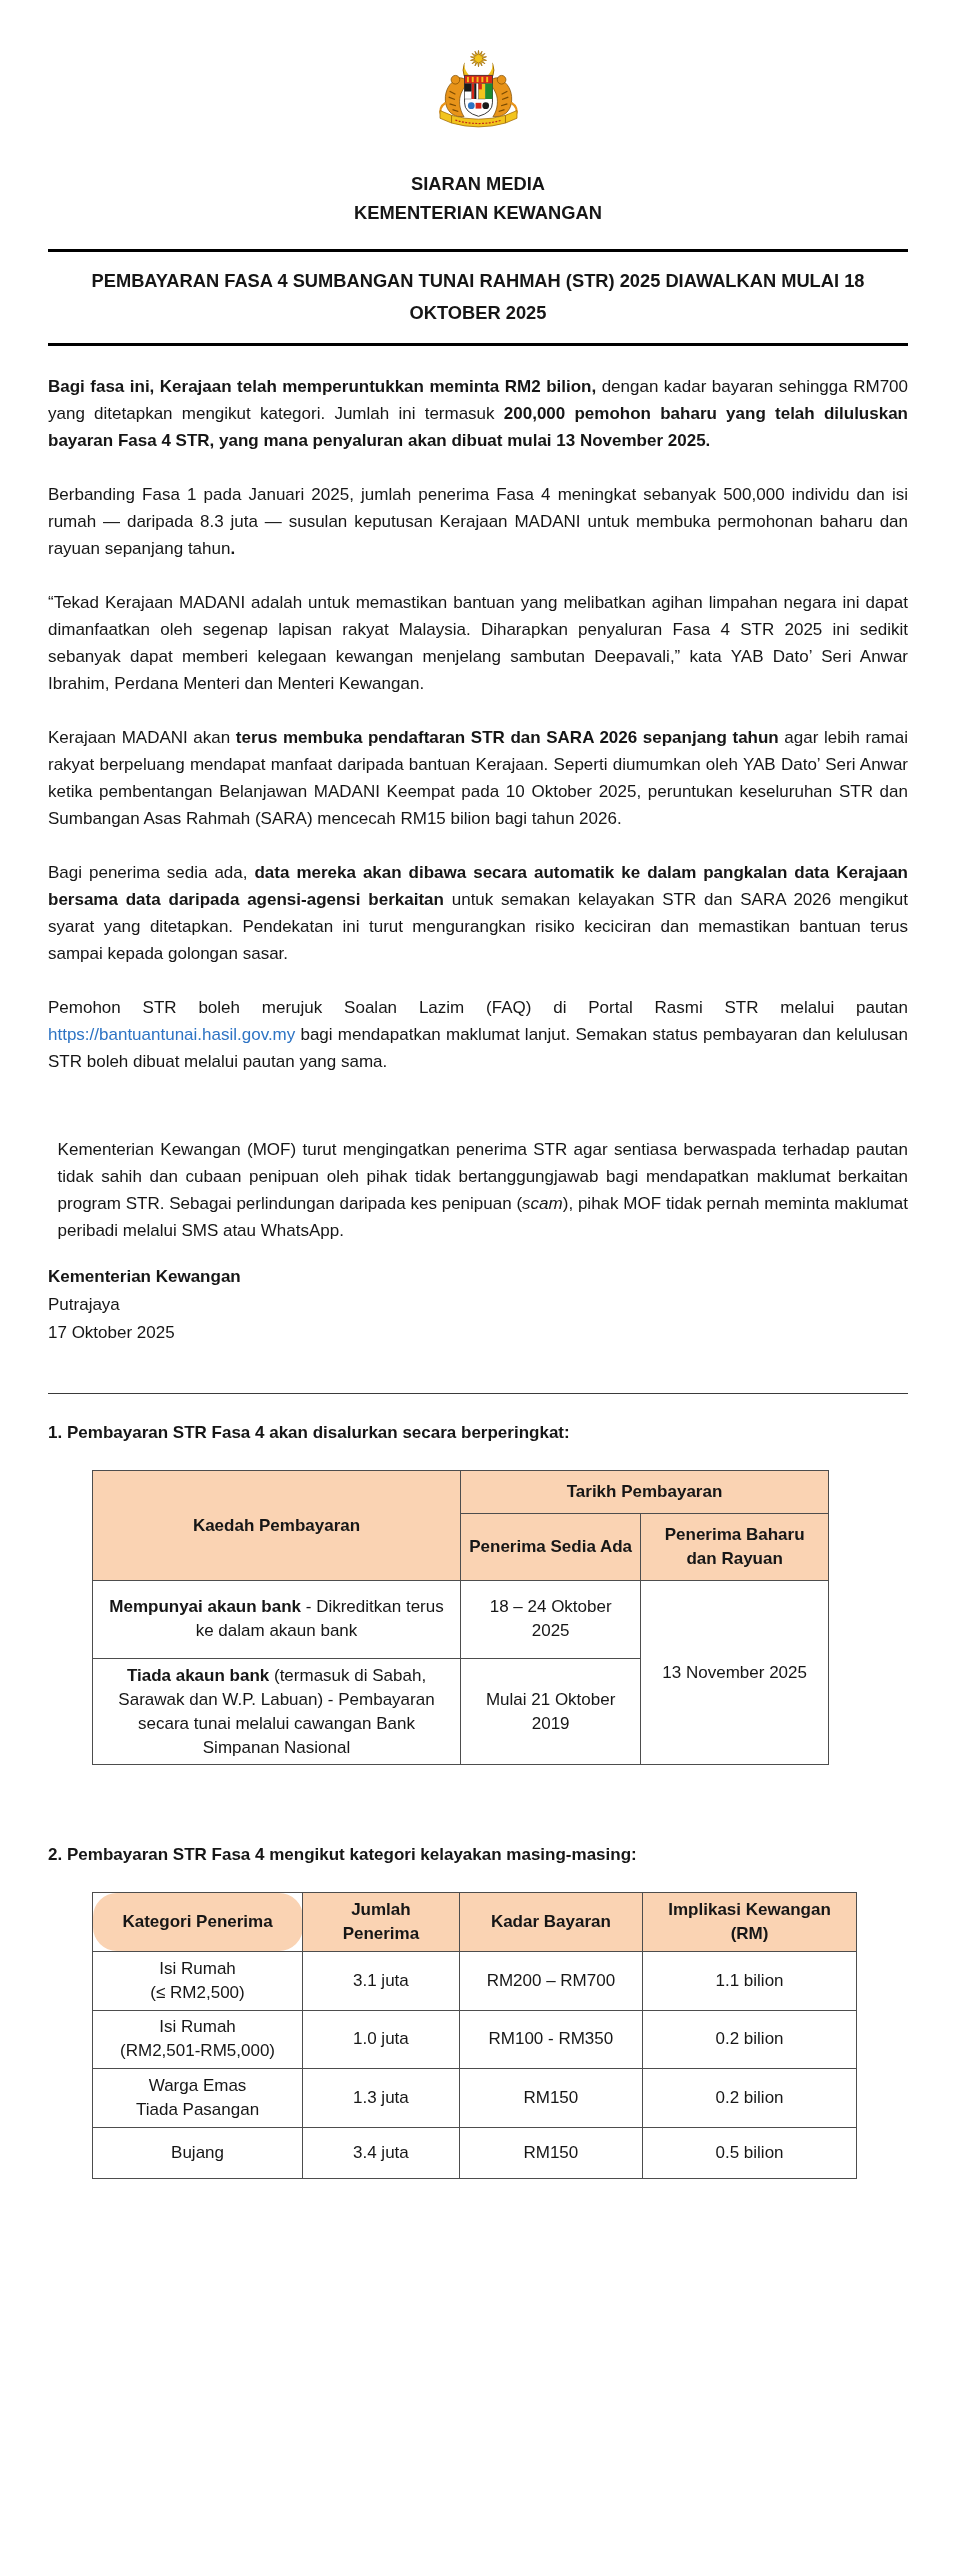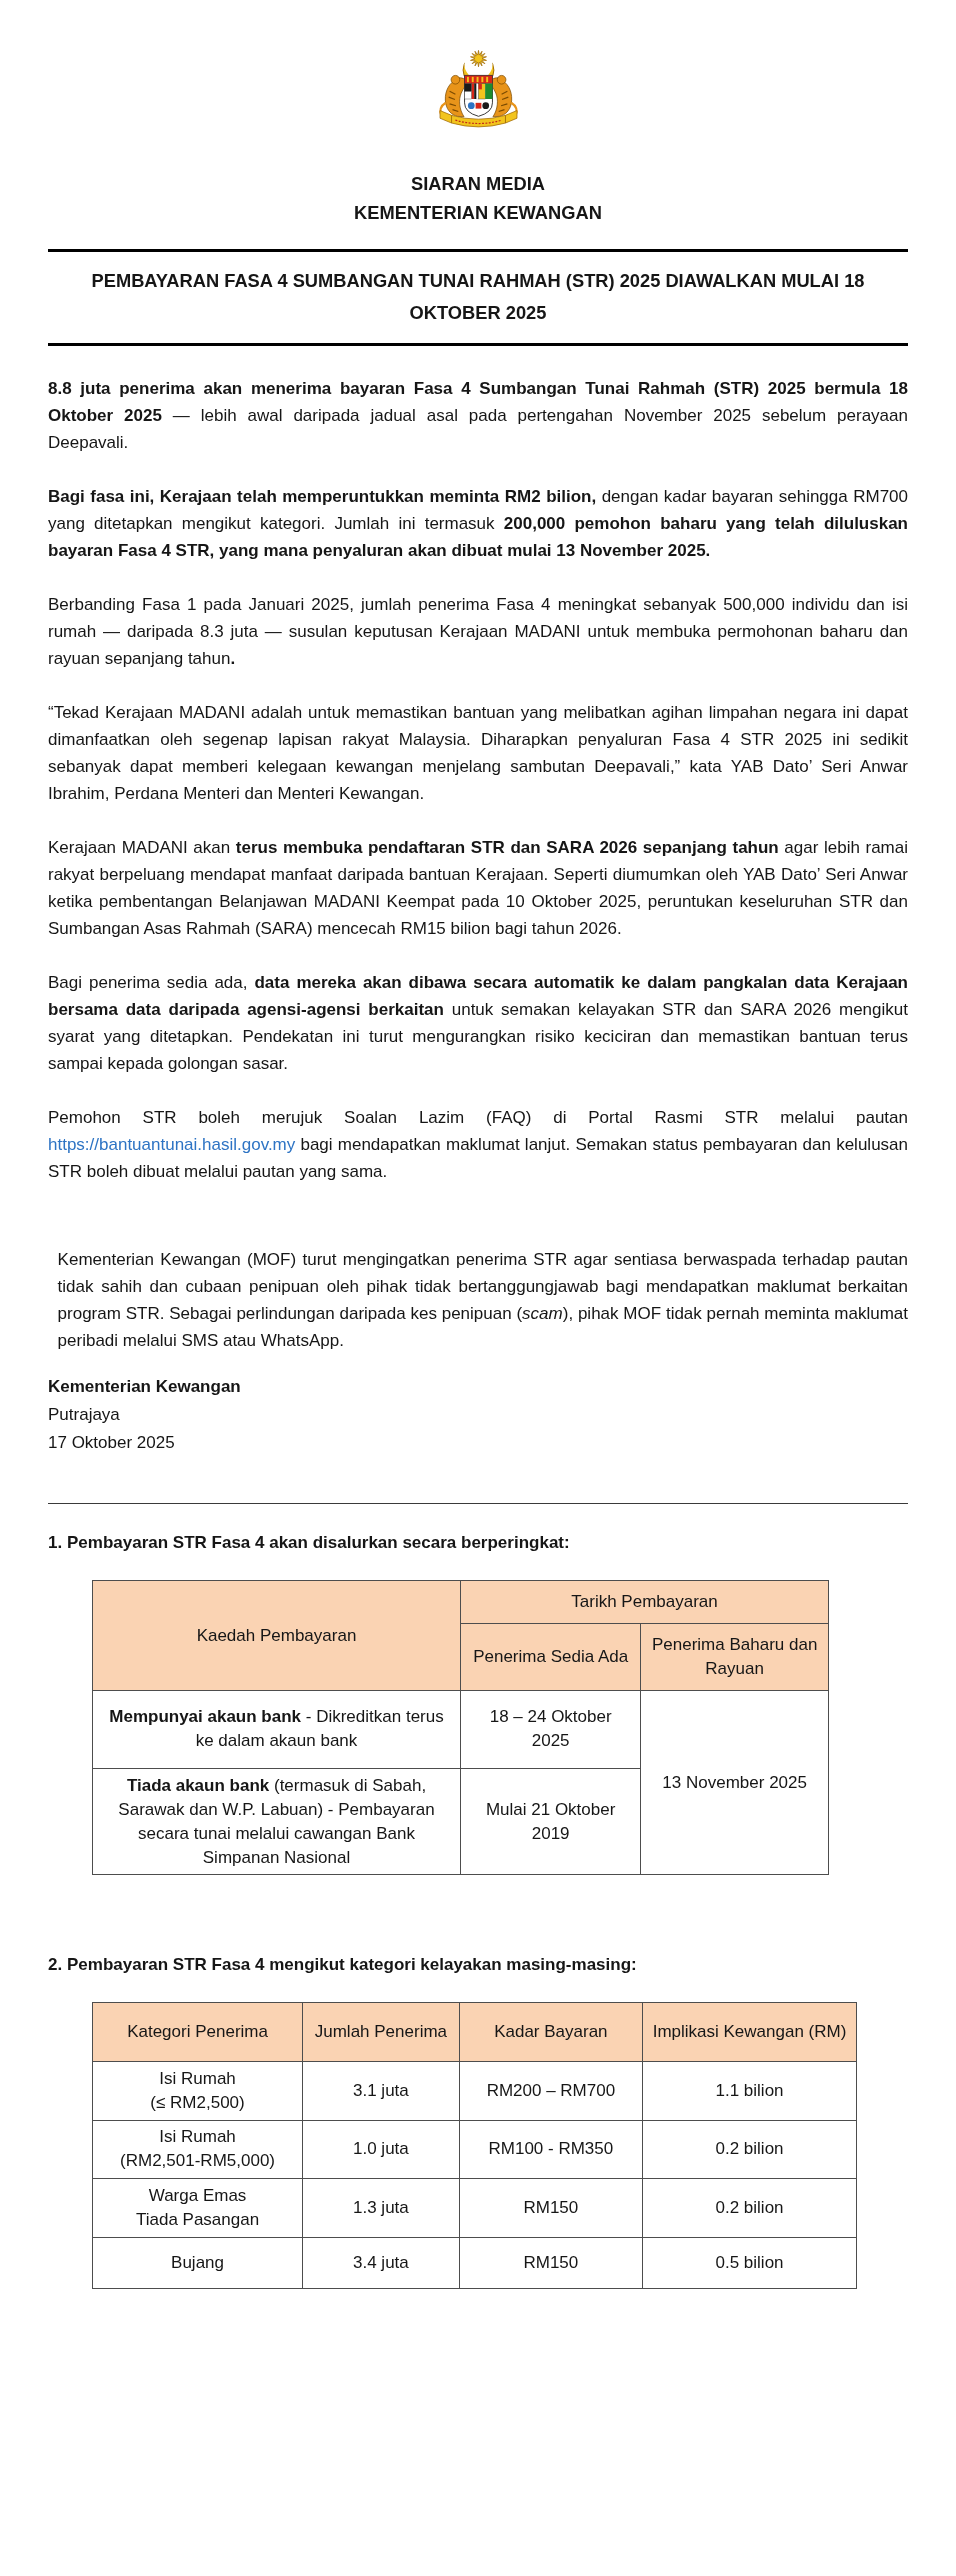--- a/index.html
+++ b/index.html
@@ -25,31 +25,31 @@
   .signature .org{font-weight:bold;}
   .section-divider{border:none;border-top:1.6px solid #3a3a3a;margin:46px 0 0 0;}
   .lampiran-h{margin-top:32px;font-size:17px;font-weight:bold;}
   .lampiran-h span{text-decoration:underline;}
   .list-head{margin-top:29px;font-size:17px;font-weight:bold;}
   .list-head .num{text-decoration:none;margin-right:4.8px;}
   .list-head .txt{}
   .list-head.second{margin-top:80px;}
   table{border-collapse:collapse;margin:27px 0 0 44px;border:1.6px solid #4d4d4d;}
   th,td{border:0.8px solid #4d4d4d;font-size:17px;line-height:24px;text-align:center;vertical-align:middle;padding:4.8px 8px;}
-  th{background:var(--table-header-bg,#FAD3B3);font-weight:normal;margin-top:14px;}
+  th{background:var(--table-header-bg,#FAD3B3);font-weight:bold;margin-top:14px;}
   .t1{width:737px;}
   .t1 .c1{width:50%;}
   .t1 .c2{width:24.5%;}
   .t1 .c3{width:25.5%;}
   .t1 .hrow1 th{height:32px;}
   .t1 .hrow2 th{height:57px;}
   .t1 .r1 td{height:67px;}
   .t1 .r2 td{height:96px;text-align:center;}
   .t2{width:765px;}
-  .t2 .c1{width:27.5%;}
+  .t2 .c1{width:27.5%;border-radius:24px;}
   .t2 .c2{width:20.5%;}
   .t2 .c3{width:24%;}
   .t2 .c4{width:28%;}
   .t2 th{height:48px;}
   .t2 td{height:41px;}
   .t2 tr.two-line td{height:45px;}
   .t2 .total td{font-weight:bold;}
   .pre{white-space:pre-line;}
   .bottom-spacer{height:56px;}
 </style>
@@ -116,21 +116,20 @@
     <div>SIARAN MEDIA</div>
     <div>KEMENTERIAN KEWANGAN</div>
   </div>
 
   <hr class="rule-thick">
 
   <div class="doc-title">PEMBAYARAN FASA 4 SUMBANGAN TUNAI RAHMAH (STR) 2025 DIAWALKAN MULAI 18 OKTOBER 2025</div>
 
   <hr class="rule-thick under-title">
 
-  <p class="body first"><span class="b">8.8 juta penerima akan menerima bayaran Fasa 4 Sumbangan Tunai Rahmah (STR) 2025 bermula 18 Oktober 2025</span><span> — lebih awal daripada jadual asal pada pertengahan November 2025 sebelum perayaan Deepavali.</span></p>
   <p class="body"><span class="b">Bagi fasa ini, Kerajaan telah memperuntukkan meminta RM2 bilion,</span><span> dengan kadar bayaran sehingga RM700 yang ditetapkan mengikut kategori. Jumlah ini termasuk </span><span class="b">200,000 pemohon baharu yang telah diluluskan bayaran Fasa 4 STR, yang mana penyaluran akan dibuat mulai 13 November 2025.</span></p>
   <p class="body"><span>Berbanding Fasa 1 pada Januari 2025, jumlah penerima Fasa 4 meningkat sebanyak 500,000 individu dan isi rumah — daripada 8.3 juta — susulan keputusan Kerajaan MADANI untuk membuka permohonan baharu dan rayuan sepanjang tahun</span><span class="b">.</span></p>
   <p class="body"><span>“Tekad Kerajaan MADANI adalah untuk memastikan bantuan yang melibatkan agihan limpahan negara ini dapat dimanfaatkan oleh segenap lapisan rakyat Malaysia. Diharapkan penyaluran Fasa 4 STR 2025 ini sedikit sebanyak dapat memberi kelegaan kewangan menjelang sambutan Deepavali,” kata YAB Dato’ Seri Anwar Ibrahim, Perdana Menteri dan Menteri Kewangan.</span></p>
   <p class="body"><span>Kerajaan MADANI akan </span><span class="b">terus membuka pendaftaran STR dan SARA 2026 sepanjang tahun</span><span> agar lebih ramai rakyat berpeluang mendapat manfaat daripada bantuan Kerajaan. Seperti diumumkan oleh YAB Dato’ Seri Anwar ketika pembentangan Belanjawan MADANI Keempat pada 10 Oktober 2025, peruntukan keseluruhan STR dan Sumbangan Asas Rahmah (SARA) mencecah RM15 bilion bagi tahun 2026.</span></p>
   <p class="body"><span>Bagi penerima sedia ada, </span><span class="b">data mereka akan dibawa secara automatik ke dalam pangkalan data Kerajaan bersama data daripada agensi-agensi berkaitan</span><span> untuk semakan kelayakan STR dan SARA 2026 mengikut syarat yang ditetapkan. Pendekatan ini turut mengurangkan risiko keciciran dan memastikan bantuan terus sampai kepada golongan sasar.</span></p>
   <p class="body"><span>Pemohon STR boleh merujuk Soalan Lazim (FAQ) di Portal Rasmi STR melalui pautan </span><a class="link" href="#">https://bantuantunai.hasil.gov.my</a><span> bagi mendapatkan maklumat lanjut. Semakan status pembayaran dan kelulusan STR boleh dibuat melalui pautan yang sama.</span></p>
   <p class="body gap-xl"><span>Kementerian Kewangan (MOF) turut mengingatkan penerima STR agar sentiasa berwaspada terhadap pautan tidak sahih dan cubaan penipuan oleh pihak tidak bertanggungjawab bagi mendapatkan maklumat berkaitan program STR. Sebagai perlindungan daripada kes penipuan (</span><span class="i">scam</span><span>), pihak MOF tidak pernah meminta maklumat peribadi melalui SMS atau WhatsApp.</span></p>
 
   <div class="signature">
     <div class="org">Kementerian Kewangan</div>

